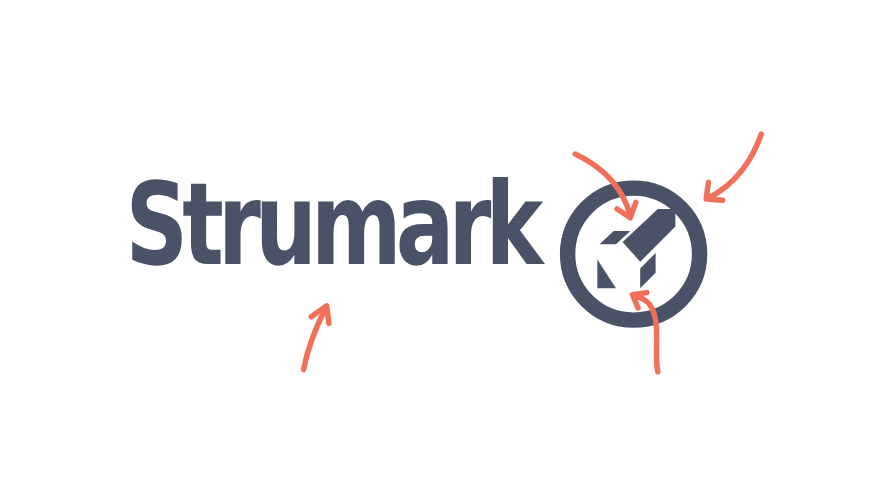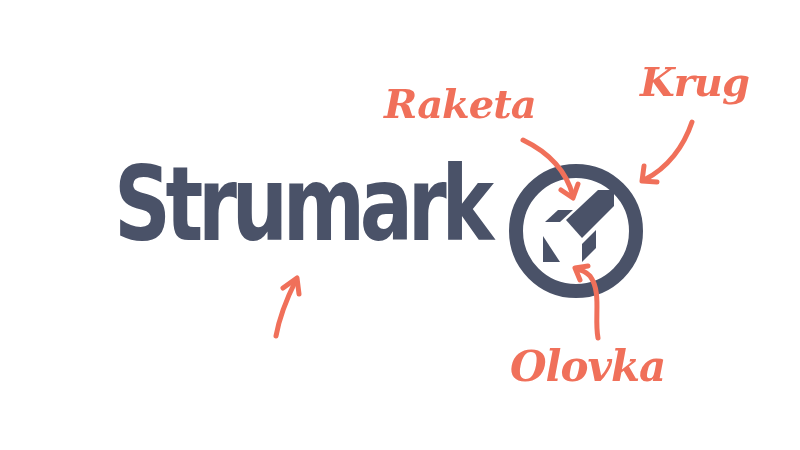--- a/index.html
+++ b/index.html
@@ -93,17 +93,14 @@
         <path d="M283,288 L297,278 L299,294"></path>
       </g>
 
       <g>
         <path d="M598,338 C594,318 602,292 590,276 C586,272 582,270 578,270"></path>
         <path d="M580,280 L575,268 L588,266"></path>
       </g>
     </g>
   </svg>
 
-  <div class="note note-raketa">Raketa</div>
-  <div class="note note-krug">Krug</div>
-  <div class="note note-olovka">Olovka</div>
 
 </div>
 
 </body></html>

